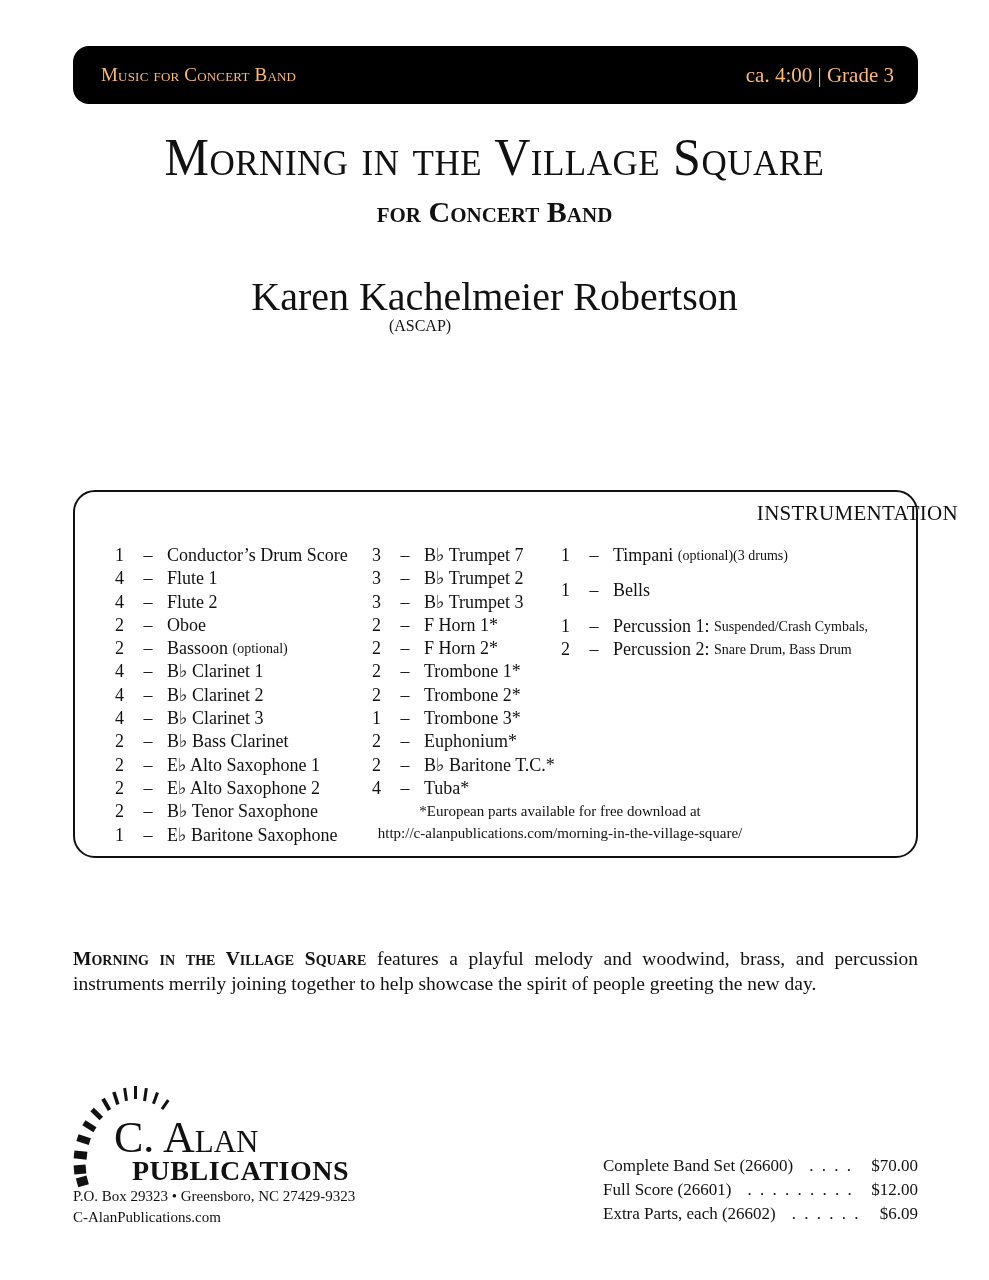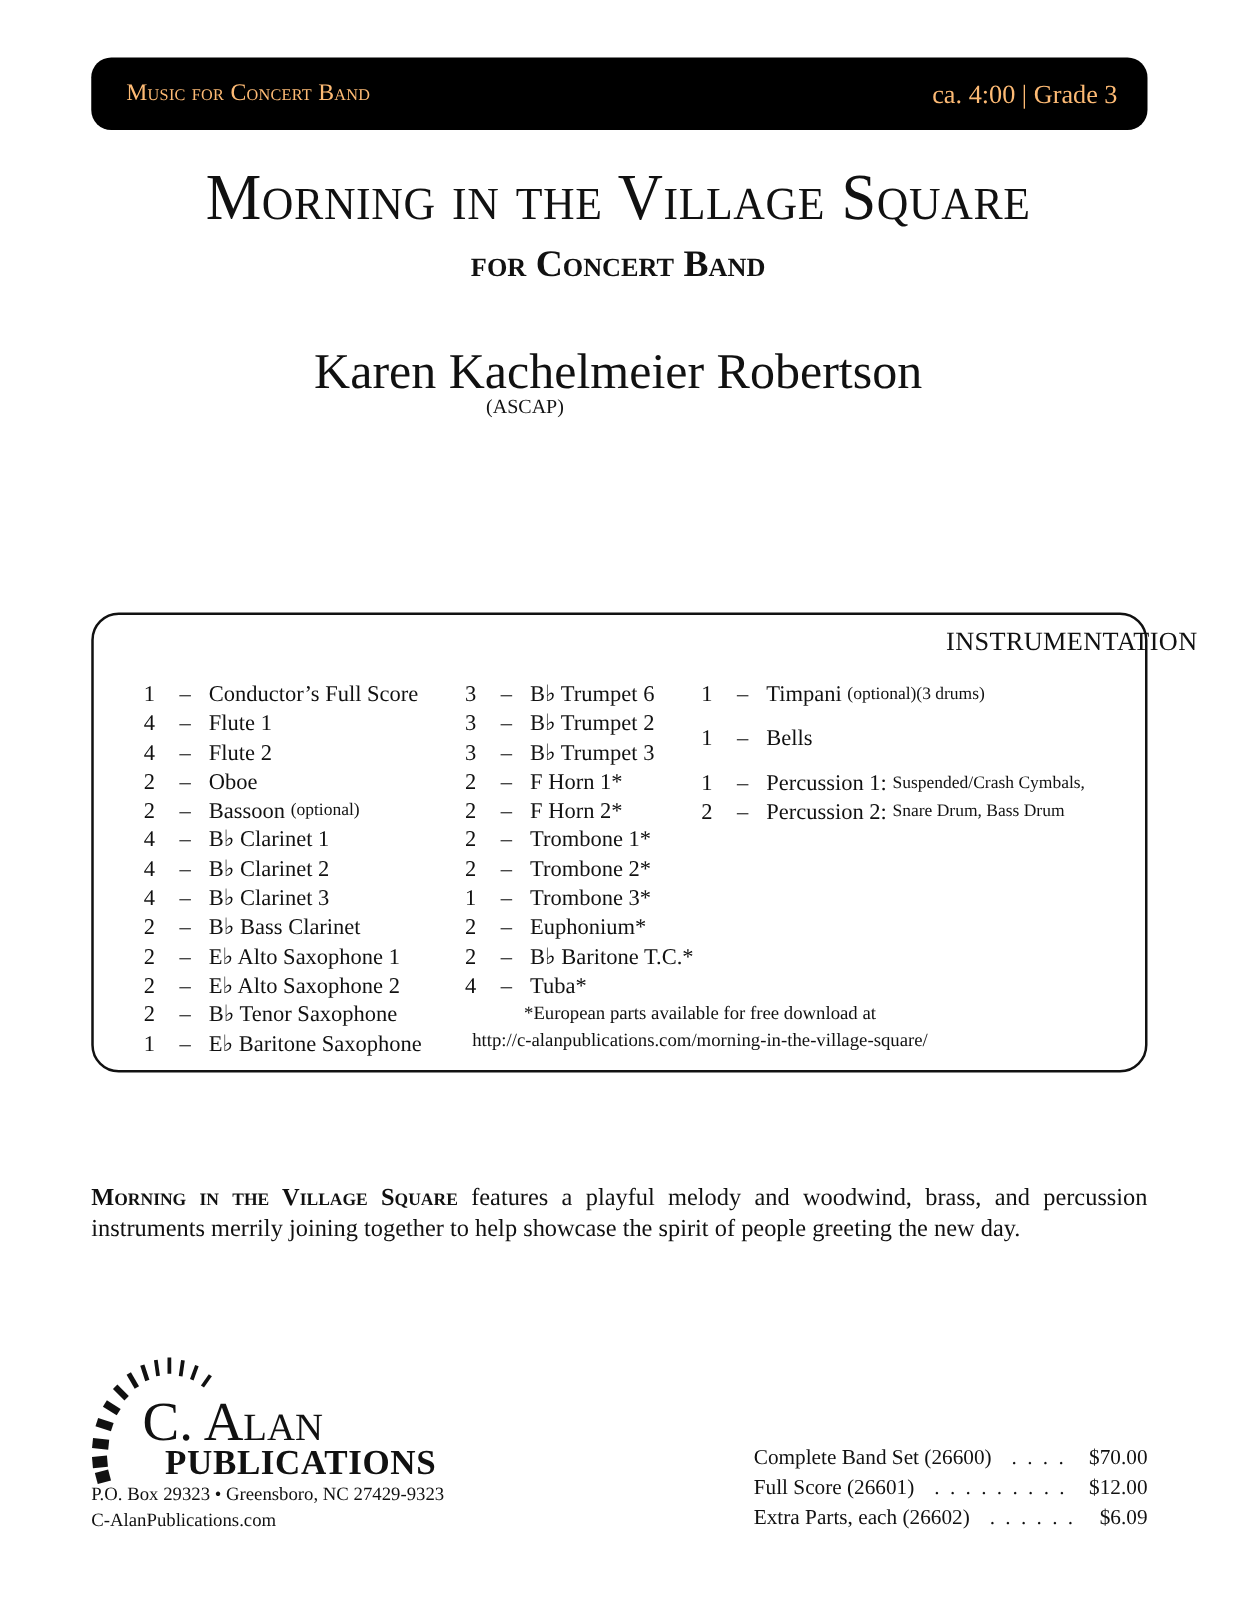--- a/index.html
+++ b/index.html
@@ -86,21 +86,21 @@
 <div class="composer">Karen Kachelmeier Robertson</div>
 <div class="affil">(ASCAP)</div>
 
 <div class="instr-box">
   <div class="instr-title">INSTRUMENTATION</div>
 
   <div class="col col1">
     <div class="row">
         <span class="qty">1</span>
         <span class="dash">–</span>
-        <span class="name">Conductor’s Full Score</span>
+        <span class="name">Conductor’s Drum Score</span>
       </div>
     <div class="row">
         <span class="qty">4</span>
         <span class="dash">–</span>
         <span class="name">Flute 1</span>
       </div>
     <div class="row">
         <span class="qty">4</span>
         <span class="dash">–</span>
         <span class="name">Flute 2</span>
@@ -150,21 +150,21 @@
         <span class="qty">1</span>
         <span class="dash">–</span>
         <span class="name">E♭ Baritone Saxophone</span>
       </div>
   </div>
 
   <div class="col col2">
     <div class="row">
         <span class="qty">3</span>
         <span class="dash">–</span>
-        <span class="name">B♭ Trumpet 6</span>
+        <span class="name">B♭ Trumpet 7</span>
       </div>
     <div class="row">
         <span class="qty">3</span>
         <span class="dash">–</span>
         <span class="name">B♭ Trumpet 2</span>
       </div>
     <div class="row">
         <span class="qty">3</span>
         <span class="dash">–</span>
         <span class="name">B♭ Trumpet 3</span>

